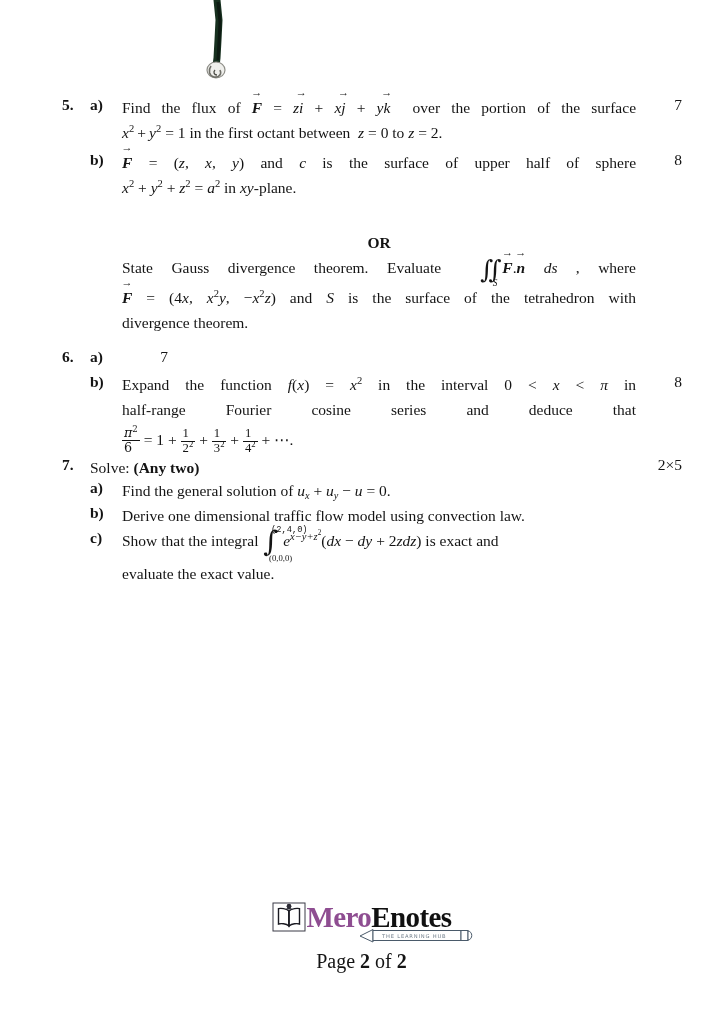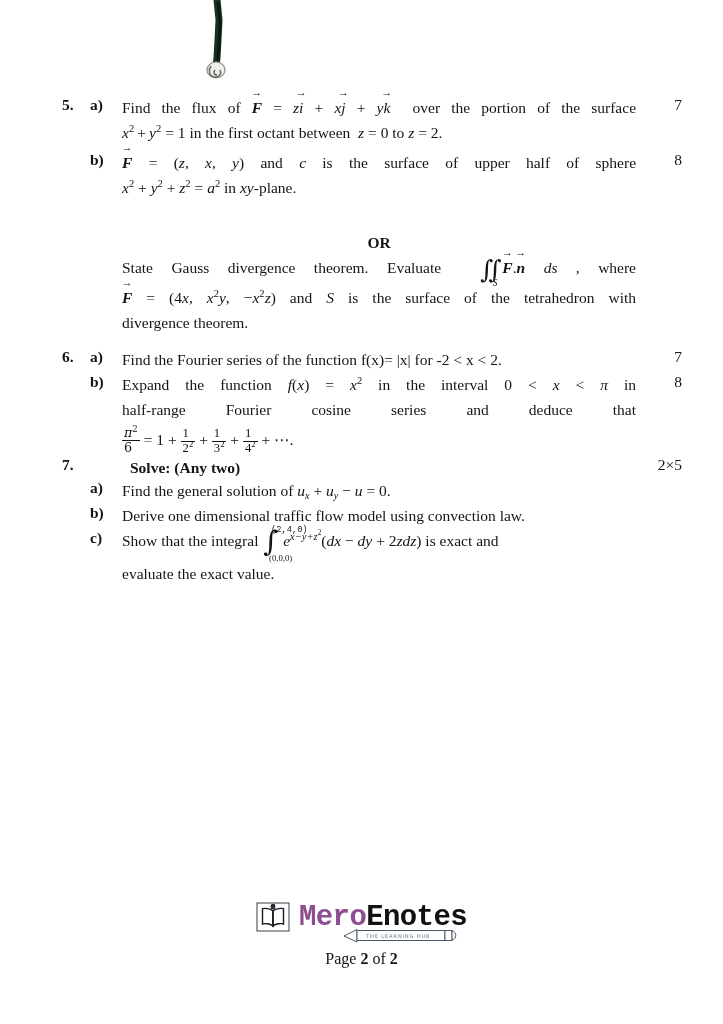--- a/index.html
+++ b/index.html
@@ -205,44 +205,43 @@
     display: flex;
     align-items: center;
   }
   .logo-book {
     width: 34px;
     height: 34px;
     margin-right: 1px;
     flex: 0 0 34px;
   }
   .logo-text {
-    font-family: Liberation Mono, monospace;
+    font-family: Liberation Serif, serif;
     font-weight: bold;
     font-size: 29px;
     letter-spacing: -0.6px;
     line-height: 1;
-    padding-left: 8px;
   }
   .logo-mero { color: #8e4d91; }
   .logo-enotes { color: #111111; }
   .logo-pen {
     position: absolute;
     left: 88px;
     top: 28px;
     width: 118px;
     height: 15px;
   }
 
   .page-num {
     position: absolute;
     left: 0;
     right: 0;
     top: 950px;
     text-align: center;
-    font-size: 16px;
+    font-size: 20px;
     font-family: "Liberation Serif", "DejaVu Serif", serif;
   }
   .page-num b { font-weight: bold; }
 </style>
 </head>
 <body>
 
 <div class="sheet">
 
   <svg class="binding" viewBox="0 0 30 82">
@@ -298,44 +297,41 @@
         <span class="lline">divergence theorem.</span>
       </div>
       <div class="marks"></div>
     </div>
   </div>
 
   <div class="qblock" style="top:347px;">
     <div class="qrow">
       <div class="qnum">6.</div>
       <div class="qlet">a)</div>
-      <div class="qbody">
-        <span class="lline">Find the Fourier series of the function f(x)= |x| for -2 &lt; x &lt; 2.</span>
-      </div>
       <div class="marks">7</div>
     </div>
   </div>
 
   <div class="qblock" style="top:372px;">
     <div class="qrow">
       <div class="qnum"></div>
       <div class="qlet">b)</div>
       <div class="qbody">
         <span class="jline">Expand the function <span class="mi">f</span>(<span class="mi">x</span>) = <span class="mi">x</span><sup class="e">2</sup> in the interval 0 &lt; <span class="mi">x</span> &lt; <span class="mi">π</span> in</span>
         <span class="jline">half-range Fourier cosine series and deduce that</span>
         <span class="lline" style="padding-top:4px;"><span class="frac"><span class="nu mathtxt"><i>π</i><sup class="e">2</sup></span><span class="de mathtxt">6</span></span> = 1 + <span class="frac"><span class="nu">1</span><span class="de">2<sup class="e">2</sup></span></span> + <span class="frac"><span class="nu">1</span><span class="de">3<sup class="e">2</sup></span></span> + <span class="frac"><span class="nu">1</span><span class="de">4<sup class="e">2</sup></span></span> + ⋯.</span>
       </div>
       <div class="marks">8</div>
     </div>
   </div>
 
   <div class="qblock" style="top:455px;">
     <div class="qrow">
       <div class="qnum">7.</div>
-      <div class="qbody" style="font-weight:bold;margin-left:40px;">
+      <div class="qbody" style="font-weight:normal;">
         <span class="lline">Solve: <b>(Any two)</b></span>
       </div>
       <div class="marks">2×5</div>
     </div>
   </div>
 
   <div class="qblock" style="top:478px;">
     <div class="qrow">
       <div class="qnum"></div>
       <div class="qlet">a)</div>

